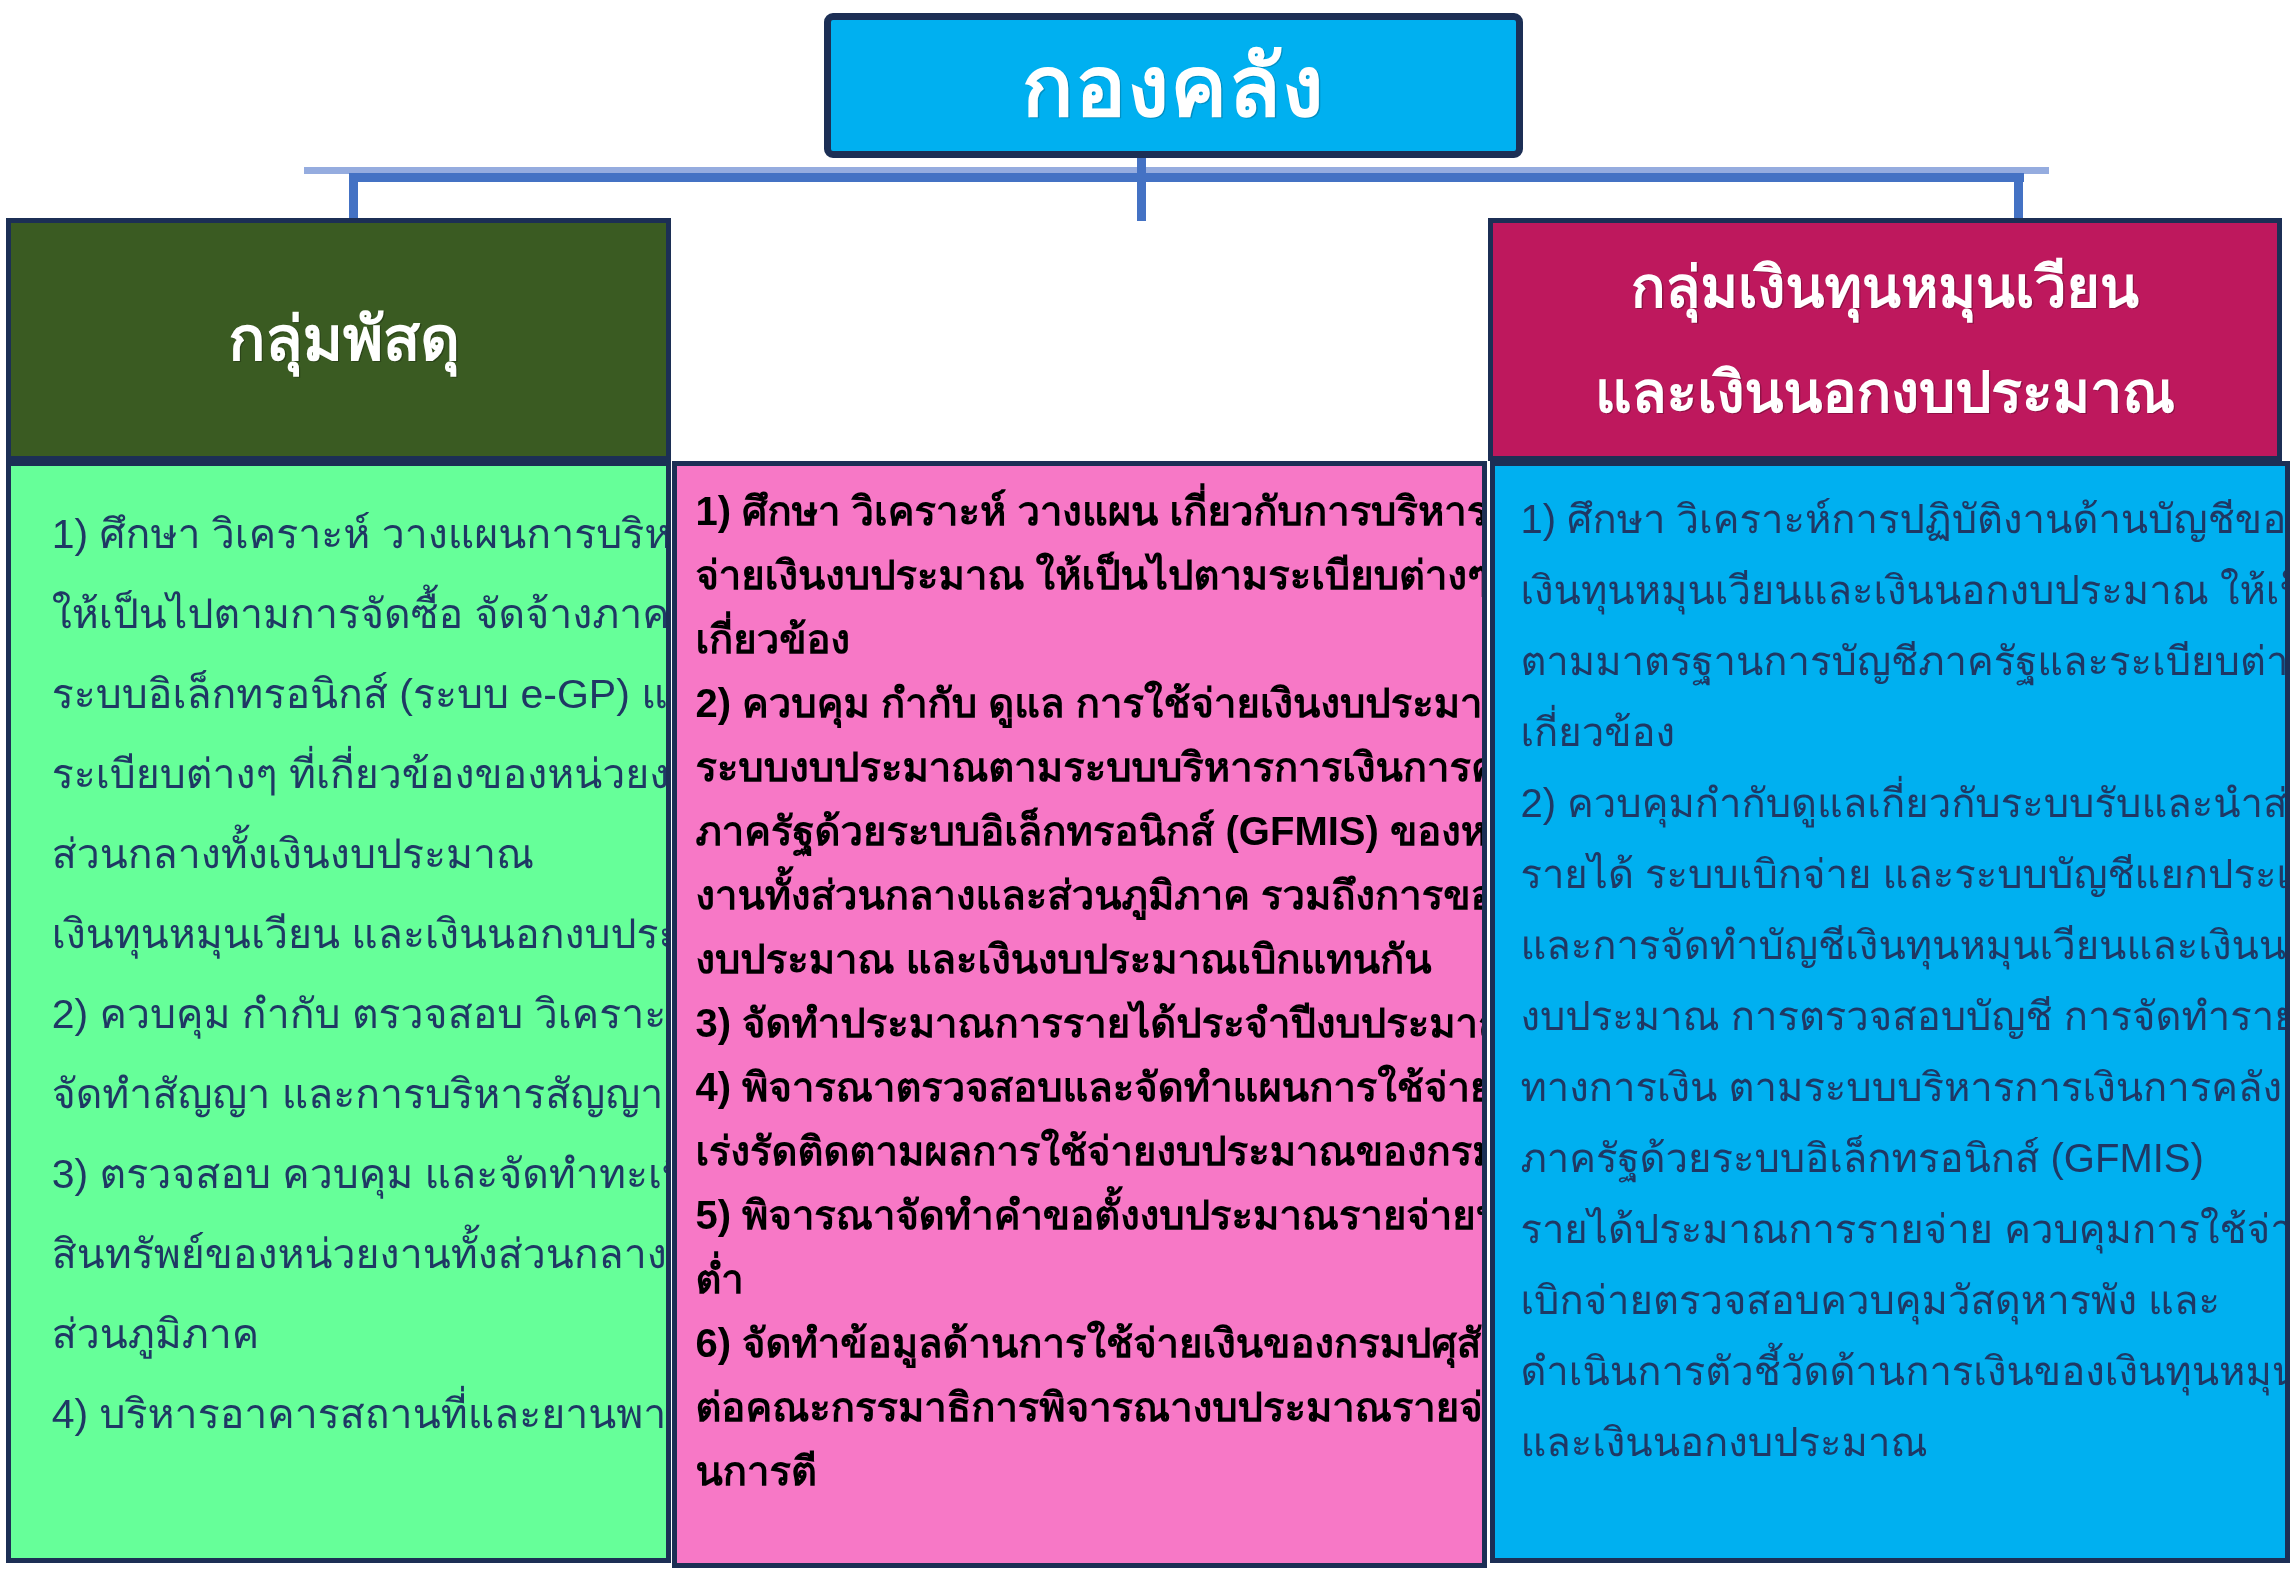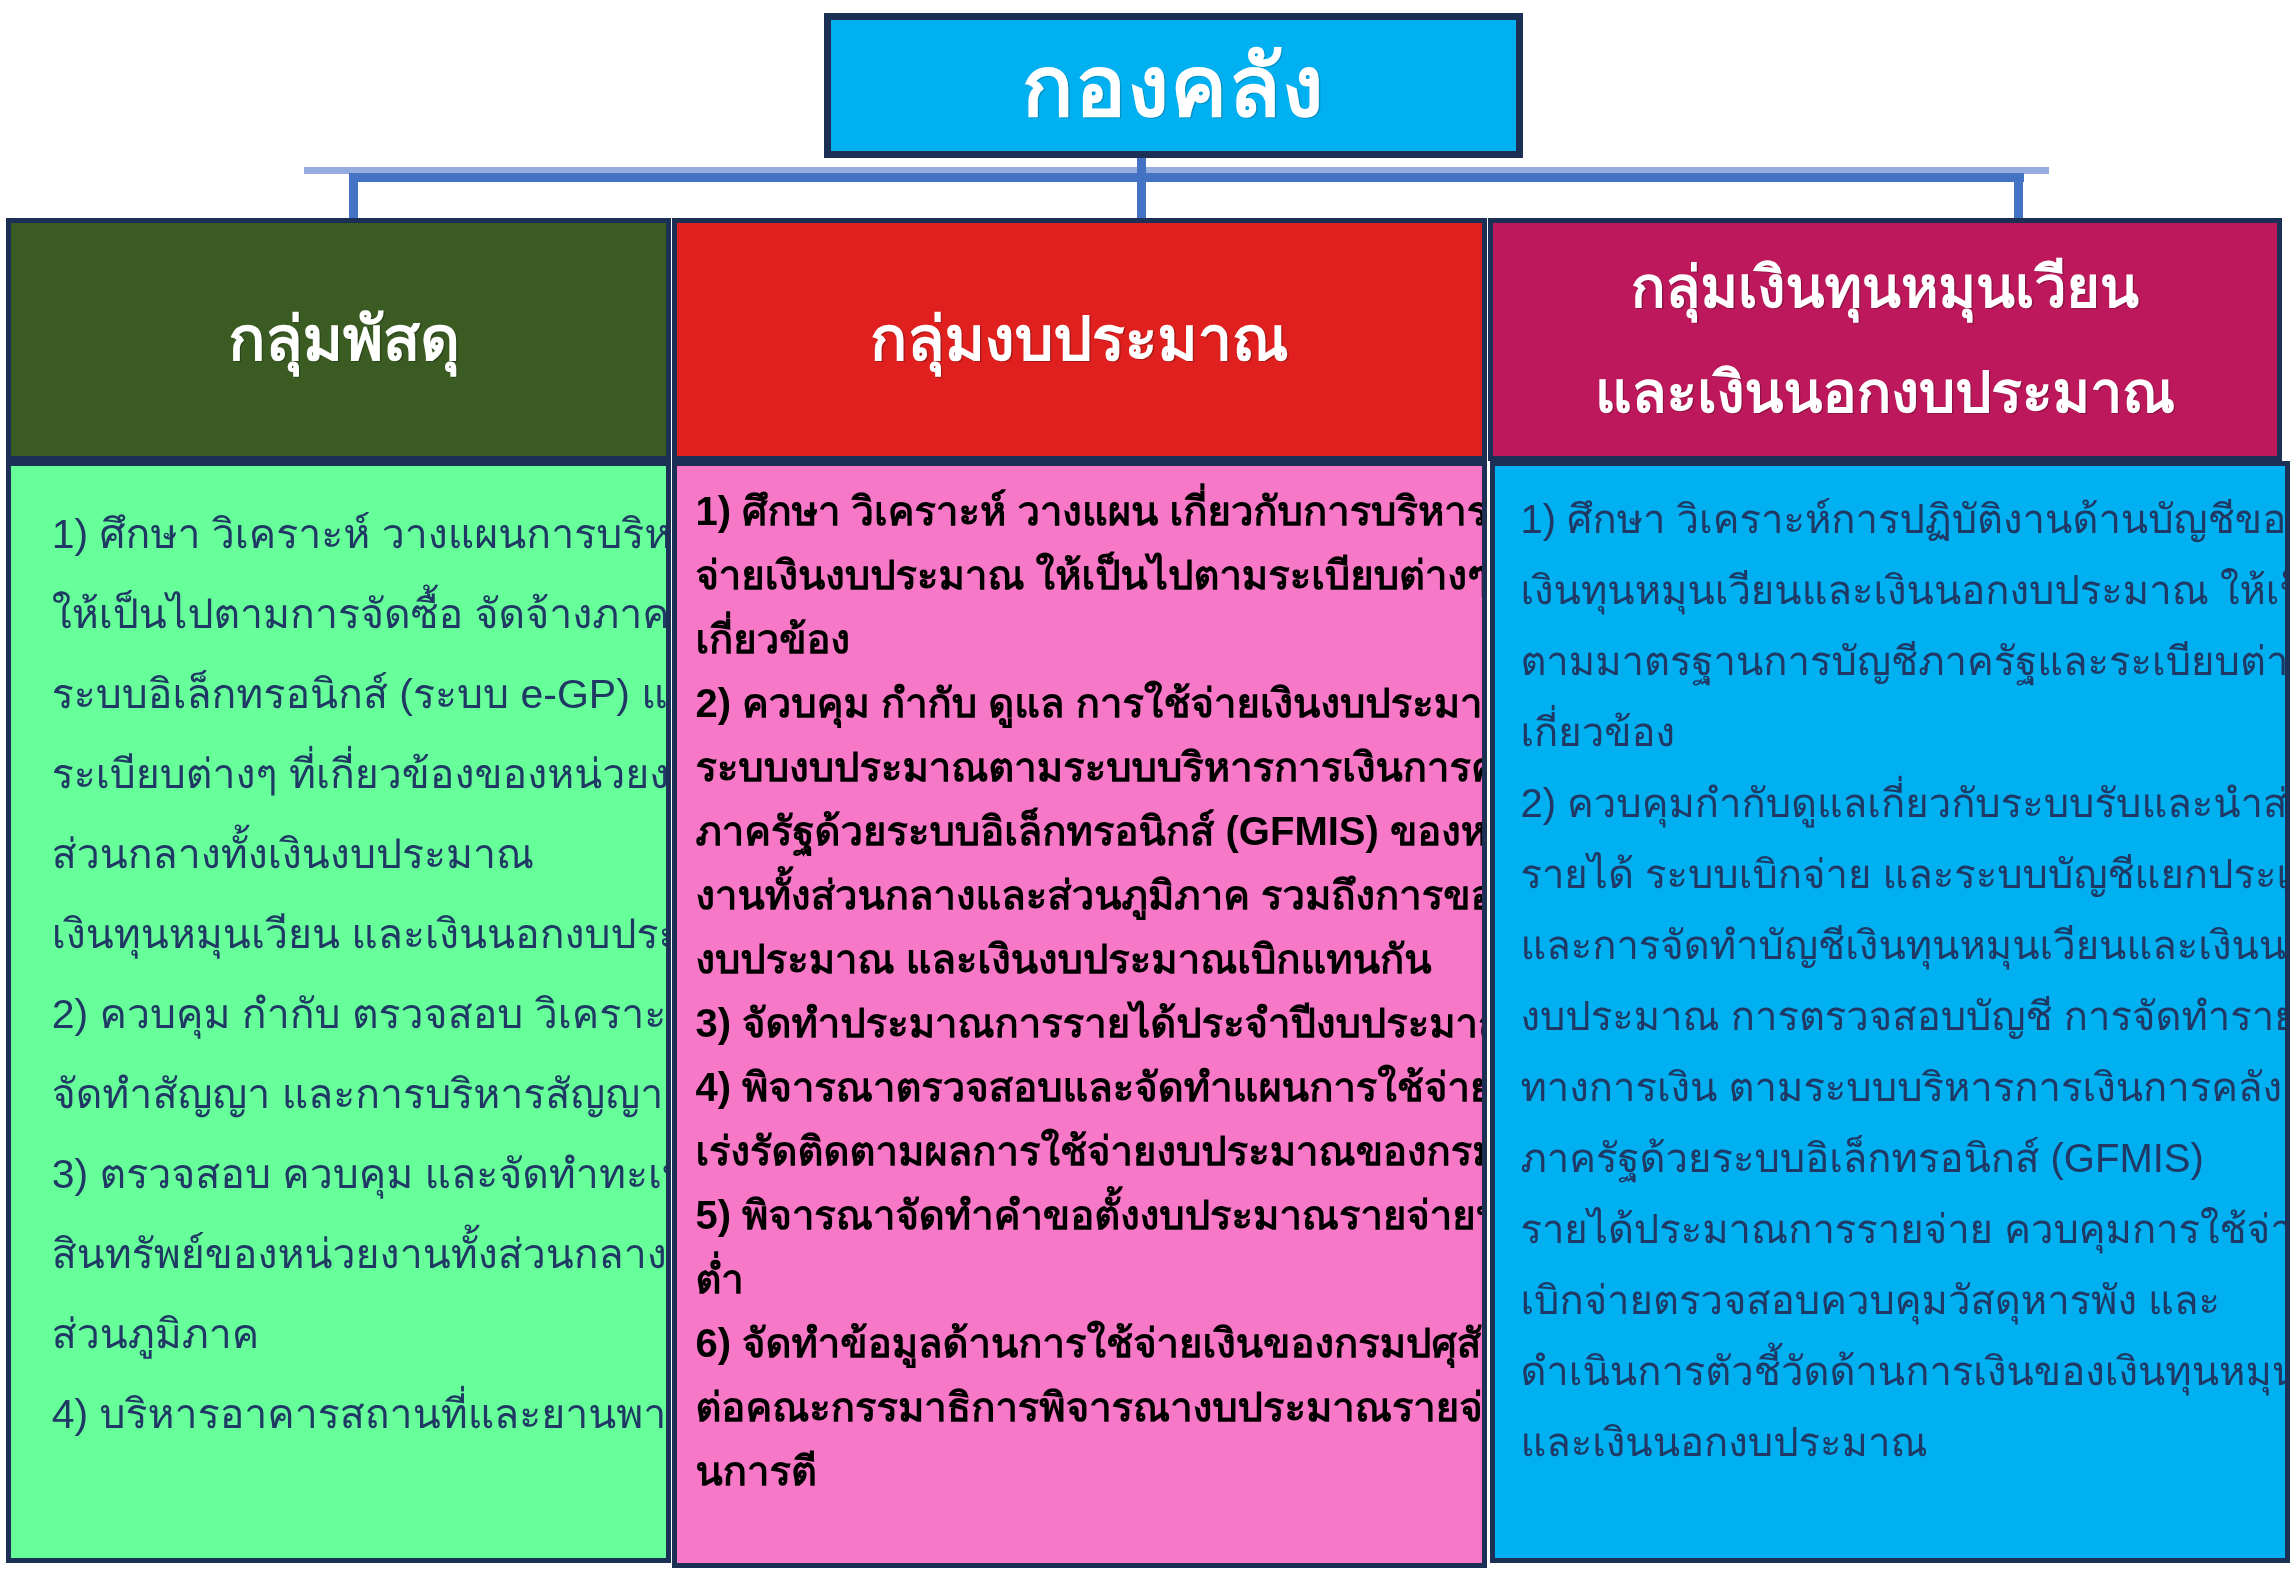--- a/index.html
+++ b/index.html
@@ -52,21 +52,21 @@
 <body>
 
 <div class="canvas">
 
   <div class="conn-light" style="left:304px;top:167px;width:1745px;height:7px;"></div>
   <div class="conn" style="left:349px;top:173px;width:1675px;height:9.2px;"></div>
   <div class="conn" style="left:1137px;top:156px;width:9.2px;height:65px;"></div>
   <div class="conn" style="left:349px;top:173px;width:9.2px;height:48px;"></div>
   <div class="conn" style="left:2014px;top:173px;width:9.2px;height:48px;"></div>
 
-  <div class="box topbox" style="background-color: rgb(0, 176, 240);">
+  <div class="box topbox" style="background-color: rgb(0, 176, 240); border-radius: 9px;">
     <div class="top-title">กองคลัง</div>
   </div>
 
   <div class="box hdr" style="left: 5.7px; width: 665px; background-color: rgb(58, 91, 34); padding-left: 12px;">
       <div class="hdr-line">กลุ่มพัสดุ</div>
     </div>
   <div class="box colbody col1" style="left: 5.7px; width: 665px; background-color: rgb(102, 255, 153);">
       <div class="line">1) ศึกษา วิเคราะห์ วางแผนการบริหารพัสดุ</div>
       <div class="line">ให้เป็นไปตามการจัดซื้อ จัดจ้างภาครัฐด้วย</div>
       <div class="line">ระบบอิเล็กทรอนิกส์ (ระบบ e-GP) และ</div>
@@ -74,23 +74,20 @@
       <div class="line">ส่วนกลางทั้งเงินงบประมาณ</div>
       <div class="line">เงินทุนหมุนเวียน และเงินนอกงบประมาณ</div>
       <div class="line">2) ควบคุม กำกับ ตรวจสอบ วิเคราะห์การ</div>
       <div class="line">จัดทำสัญญา และการบริหารสัญญา</div>
       <div class="line">3) ตรวจสอบ ควบคุม และจัดทำทะเบียน</div>
       <div class="line">สินทรัพย์ของหน่วยงานทั้งส่วนกลางและ</div>
       <div class="line">ส่วนภูมิภาค</div>
       <div class="line">4) บริหารอาคารสถานที่และยานพาหนะ</div>
     </div>
 
-  <div class="box hdr" style="left: 672px; width: 815px; background-color: rgb(224, 32, 30);">
-      <div class="hdr-line">กลุ่มงบประมาณ</div>
-    </div>
   <div class="box colbody col2" style="left: 672px; width: 815px; height: 1107px; background-color: rgb(247, 120, 198);">
       <div class="line">1) ศึกษา วิเคราะห์ วางแผน เกี่ยวกับการบริหารการใช้</div>
       <div class="line">จ่ายเงินงบประมาณ ให้เป็นไปตามระเบียบต่างๆ ที่</div>
       <div class="line">เกี่ยวข้อง</div>
       <div class="line">2) ควบคุม กำกับ ดูแล การใช้จ่ายเงินงบประมาณใน</div>
       <div class="line">ระบบงบประมาณตามระบบบริหารการเงินการคลัง</div>
       <div class="line">ภาครัฐด้วยระบบอิเล็กทรอนิกส์ (GFMIS) ของหน่วย</div>
       <div class="line">งานทั้งส่วนกลางและส่วนภูมิภาค รวมถึงการขอกันเงินไว้</div>
       <div class="line">งบประมาณ และเงินงบประมาณเบิกแทนกัน</div>
       <div class="line">3) จัดทำประมาณการรายได้ประจำปีงบประมาณ</div>

